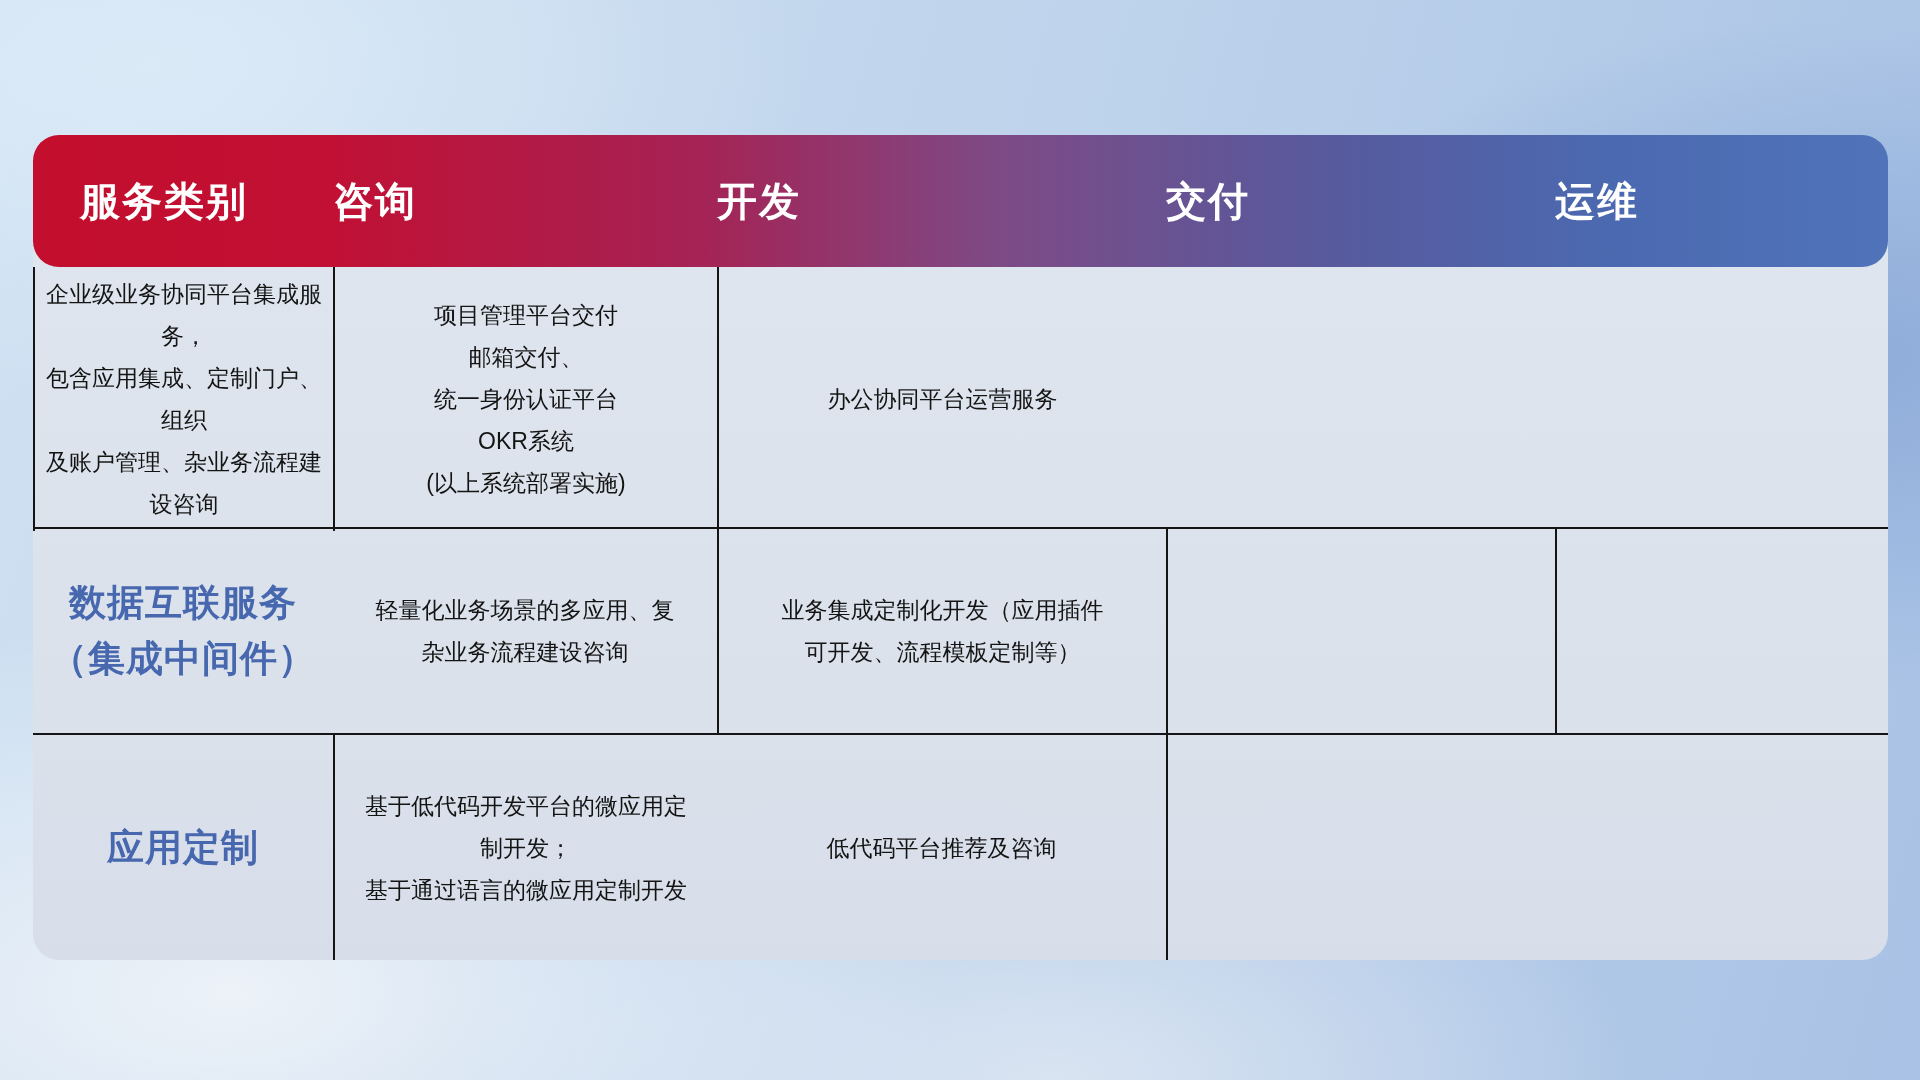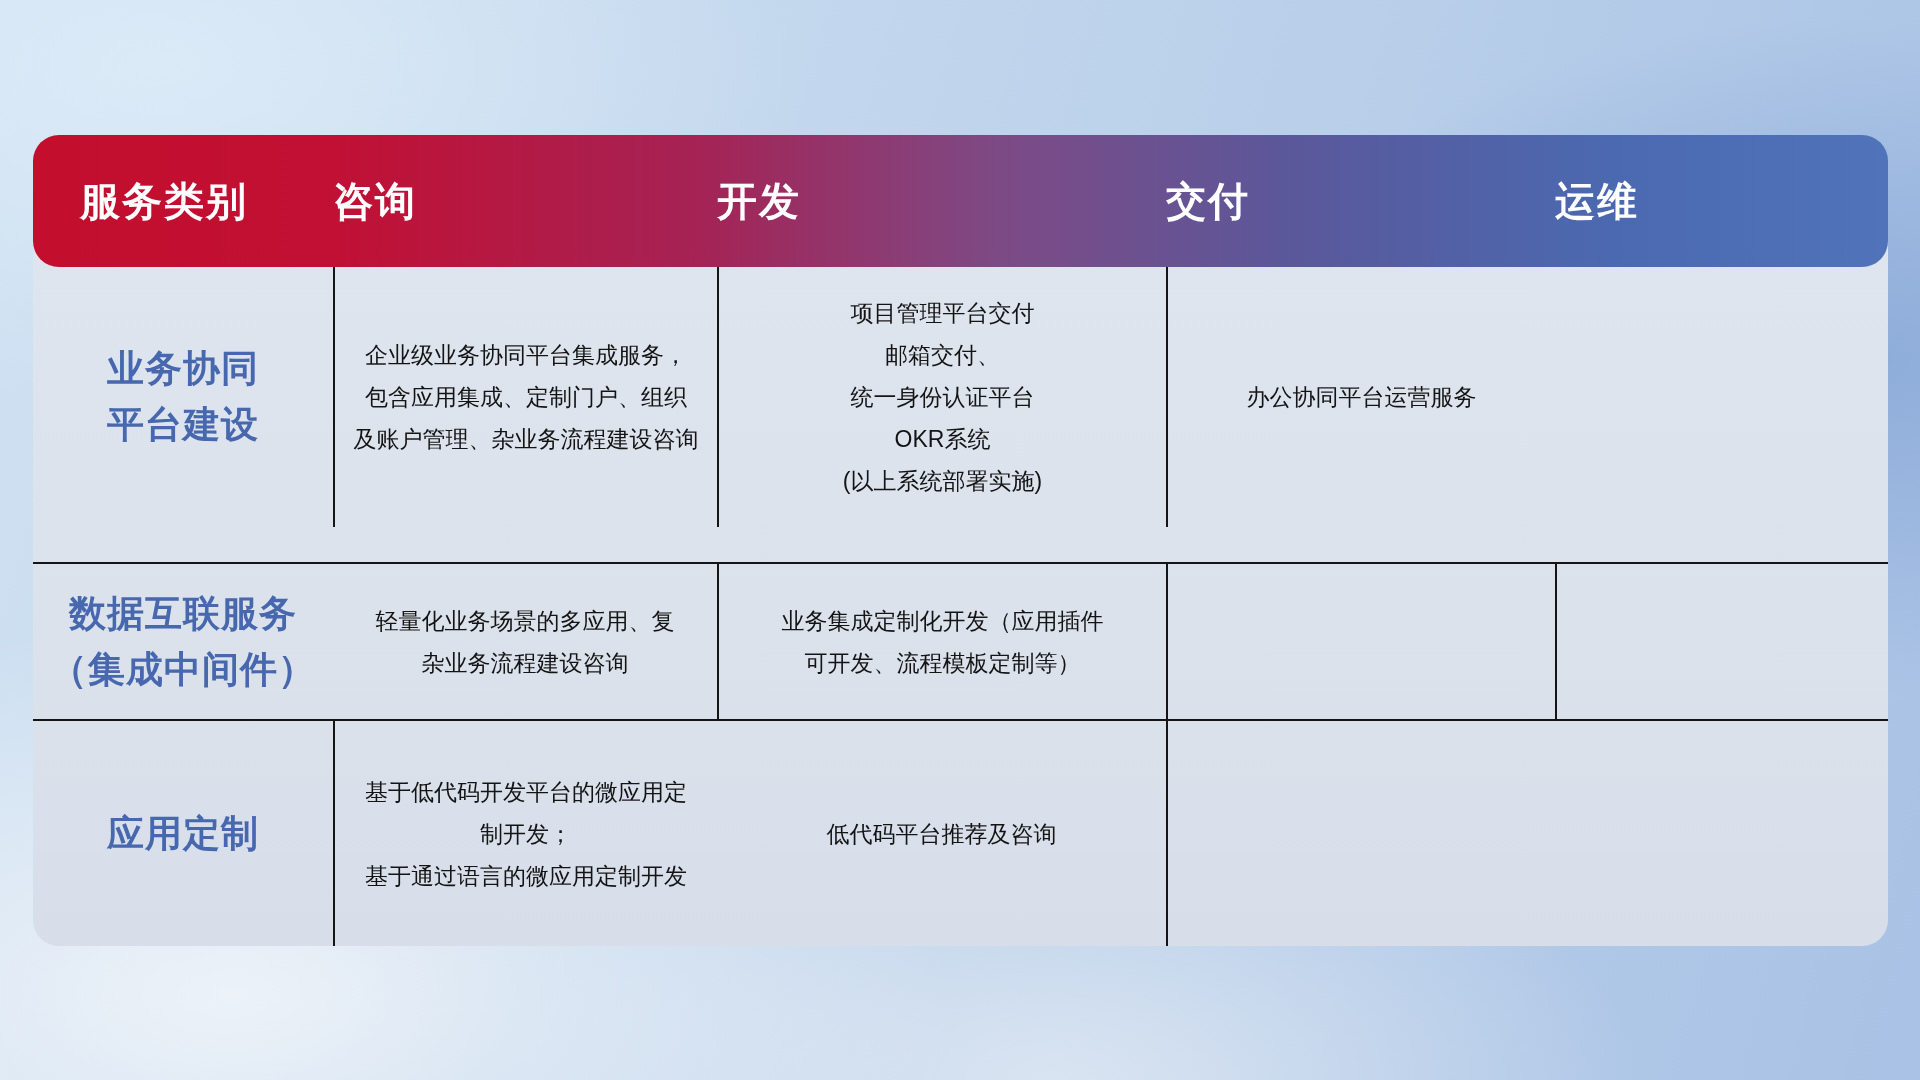--- a/index.html
+++ b/index.html
@@ -49,21 +49,21 @@
     margin-top: -26px;
     padding-top: 26px;
     border-radius: 0 0 26px 26px;
     background: linear-gradient(180deg, #dfe5ef 0%, #dae1eb 70%, #d7deea 100%);
   }
   .trow {
     display: grid;
     grid-template-columns: 300px 384px 449px 389px 333px;
   }
   .trow.r1 { height: 260px; }
-  .trow.r2 { height: 157px; margin-top: 35px; }
+  .trow.r2 { height: 206px; }
   .trow.r3 { height: 227px; }
   .trow + .trow { border-top: 2px solid #151515; }
 
   .tcell {
     display: flex;
     align-items: center;
     justify-content: center;
     text-align: center;
     white-space: pre-line;
     font-size: 23px;
@@ -91,22 +91,20 @@
     <div class="hcell first">服务类别</div>
     <div class="hcell">咨询</div>
     <div class="hcell">开发</div>
     <div class="hcell">交付</div>
     <div class="hcell">运维</div>
   </div>
 
   <div class="tbody">
 
     <div class="trow r1">
-      <div class="tcell label">业务协同
-平台建设</div>
       <div class="tcell vline">企业级业务协同平台集成服务，
 包含应用集成、定制门户、组织
 及账户管理、杂业务流程建设咨询</div>
       <div class="tcell vline">项目管理平台交付
 邮箱交付、
 统一身份认证平台
 OKR系统
 (以上系统部署实施)</div>
       <div class="tcell vline">办公协同平台运营服务</div>
     </div>

